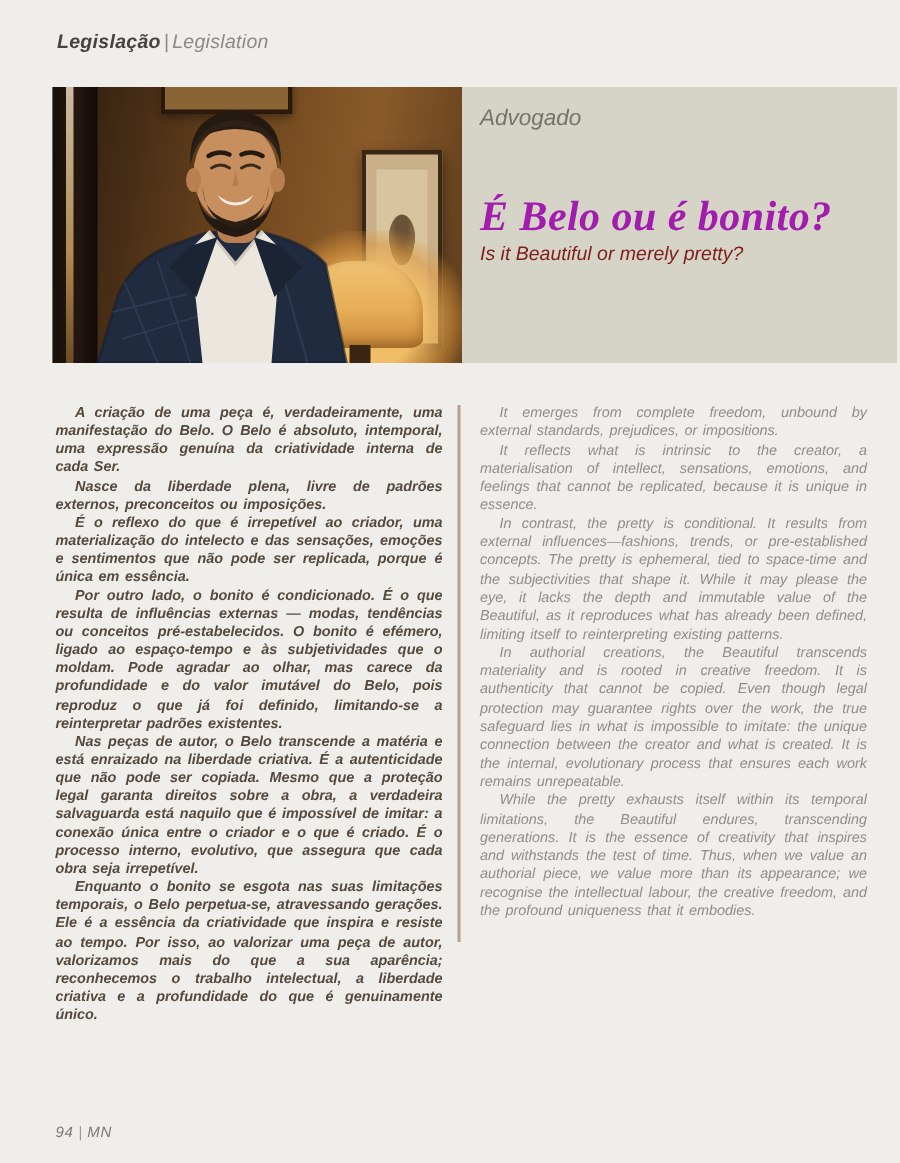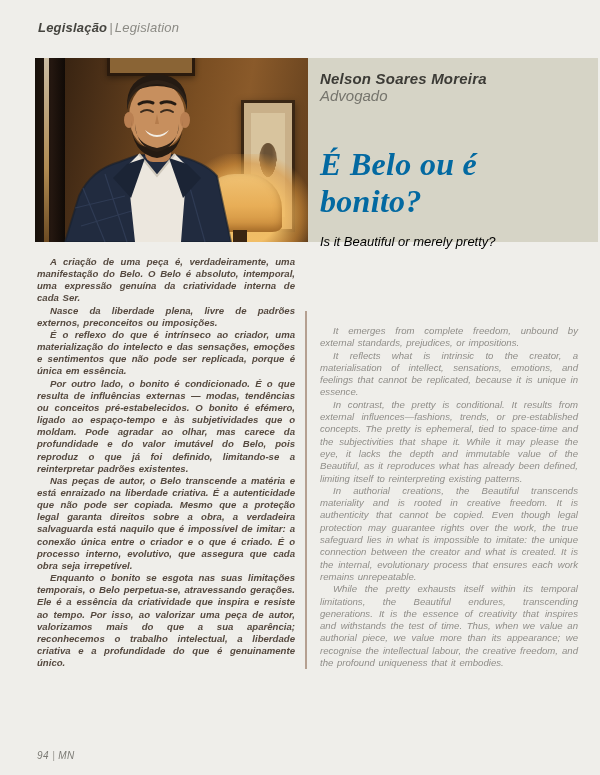--- a/index.html
+++ b/index.html
@@ -47,25 +47,25 @@
   .lamp-base { position:absolute; left:198px; top:172px; width:14px; height:12px; background:#3a2512; }
   .man { position:absolute; left:0; top:0; width:100%; height:100%; }
 
   .panel {
     position:absolute; left:308px; top:58px; width:290px; height:184px;
     background:#d6d4c6; padding:12px 14px 0 12px;
   }
   .name { font-size:15px; font-weight:bold; color:#3c3b36; letter-spacing:.2px; }
   .role { font-size:15px; color:#75746c; margin-top:0; }
   .title { font-family:"Liberation Serif","DejaVu Serif",serif; font-weight:bold;
-    font-size:32px; color:#0369a1; margin-top:42px; letter-spacing:.3px; }
-  .subtitle { font-size:13px; color:#000000; margin-top:14px; }
+    font-size:28px; color:#a21caf; margin-top:42px; letter-spacing:.3px; }
+  .subtitle { font-size:13px; color:#7f1d1d; margin-top:0; }
 
   
-  .columns { position:absolute; left:37px; top:256px; width:541px; display:flex;align-items:flex-end; }
+  .columns { position:absolute; left:37px; top:270px; width:541px; display:flex; }
   .col { width:258px; text-align:justify; }
   .col p { text-indent:13px; }
   .col-pt { font-size:9.6px; line-height:12.15px; font-weight:bold; color:#55493f;
     word-spacing:1px; }
   .divider { width:2px; background:#b5a091; margin-left:10px; margin-right:13px; height:358px; }
   .col-en { font-size:9.6px; line-height:12.3px; color:#8f8d88; word-spacing:1px; }
 
   
   .footer { position:absolute; left:37px; top:750px; font-size:10px; color:#7b7a74; letter-spacing:.5px;text-align:right; }
   .footer .sep { margin:0 3px; color:#9a9992; }
@@ -122,31 +122,30 @@
       <path d="M126,54 q6,-4 12,0" stroke="#3a2a1c" stroke-width="2" fill="none" stroke-linecap="round"></path>
 
       <path d="M104,46 q7,-4 14,-1" stroke="#241a12" stroke-width="3" fill="none" stroke-linecap="round"></path>
       <path d="M126,45 q7,-3 14,1" stroke="#241a12" stroke-width="3" fill="none" stroke-linecap="round"></path>
 
       <path d="M122,56 l2,10 l-4,0 Z" fill="#b57c4c"></path>
     </svg>
   </div>
 
   <div class="panel">
-    <div class="name">Nelson Soares Moreira</div>
     <div class="role">Advogado</div>
     <h1 class="title">É Belo ou é bonito?</h1>
     <div class="subtitle">Is it Beautiful or merely pretty?</div>
   </div>
 
   <div class="columns">
     <div class="col col-pt">
       <p>A criação de uma peça é, verdadeiramente, uma manifestação do Belo. O Belo é absoluto, intemporal, uma expressão genuína da criatividade interna de cada Ser.</p>
       <p>Nasce da liberdade plena, livre de padrões externos, preconceitos ou imposições.</p>
-      <p>É o reflexo do que é intrínseco ao criador, uma materialização do intelecto e das sensações, emoções e sentimentos que não pode ser replicada, porque é única em essência.</p>
+      <p>É o reflexo do que é irrepetível ao criador, uma materialização do intelecto e das sensações, emoções e sentimentos que não pode ser replicada, porque é única em essência.</p>
       <p>Por outro lado, o bonito é condicionado. É o que resulta de influências externas — modas, tendências ou conceitos pré-estabelecidos. O bonito é efémero, ligado ao  espaço-tempo e às subjetividades que o moldam. Pode agradar ao olhar, mas carece da profundidade e do valor imutável do Belo, pois reproduz o que já foi definido, limitando-se a reinterpretar padrões existentes.</p>
       <p>Nas peças de autor, o Belo transcende a matéria e está enraizado na liberdade criativa. É a autenticidade que não pode ser copiada. Mesmo que a proteção legal garanta direitos sobre a obra, a verdadeira salvaguarda está naquilo que é impossível de imitar: a conexão única entre o criador e o que é criado. É o processo interno, evolutivo, que assegura que cada obra seja irrepetível.</p>
       <p>Enquanto o bonito se esgota nas suas limitações temporais, o Belo perpetua-se, atravessando gerações. Ele é a essência da criatividade que inspira e resiste ao tempo. Por isso, ao valorizar uma peça de autor, valorizamos mais do que a sua aparência; reconhecemos o trabalho intelectual, a liberdade criativa e a profundidade do que é genuinamente único.</p>
     </div>
     <div class="divider"></div>
     <div class="col col-en">
       <p>It emerges from complete freedom, unbound by external standards, prejudices, or impositions.</p>
       <p>It reflects what is intrinsic to the creator, a materialisation of intellect, sensations, emotions, and feelings that cannot be replicated, because it is unique in essence.</p>
       <p>In contrast, the pretty is conditional. It results from external influences—fashions, trends, or pre-established concepts. The pretty is ephemeral, tied to space-time and the subjectivities that shape it. While it may please the eye, it lacks the depth and immutable value of the Beautiful, as it reproduces what has already been defined, limiting itself to reinterpreting existing patterns.</p>
       <p>In authorial creations, the Beautiful transcends materiality and is rooted in creative freedom. It is authenticity that cannot be copied. Even though legal protection may guarantee rights over the work, the true safeguard lies in what is impossible to imitate: the unique connection between the creator and what is created. It is the internal, evolutionary process that ensures each work remains unrepeatable.</p>

